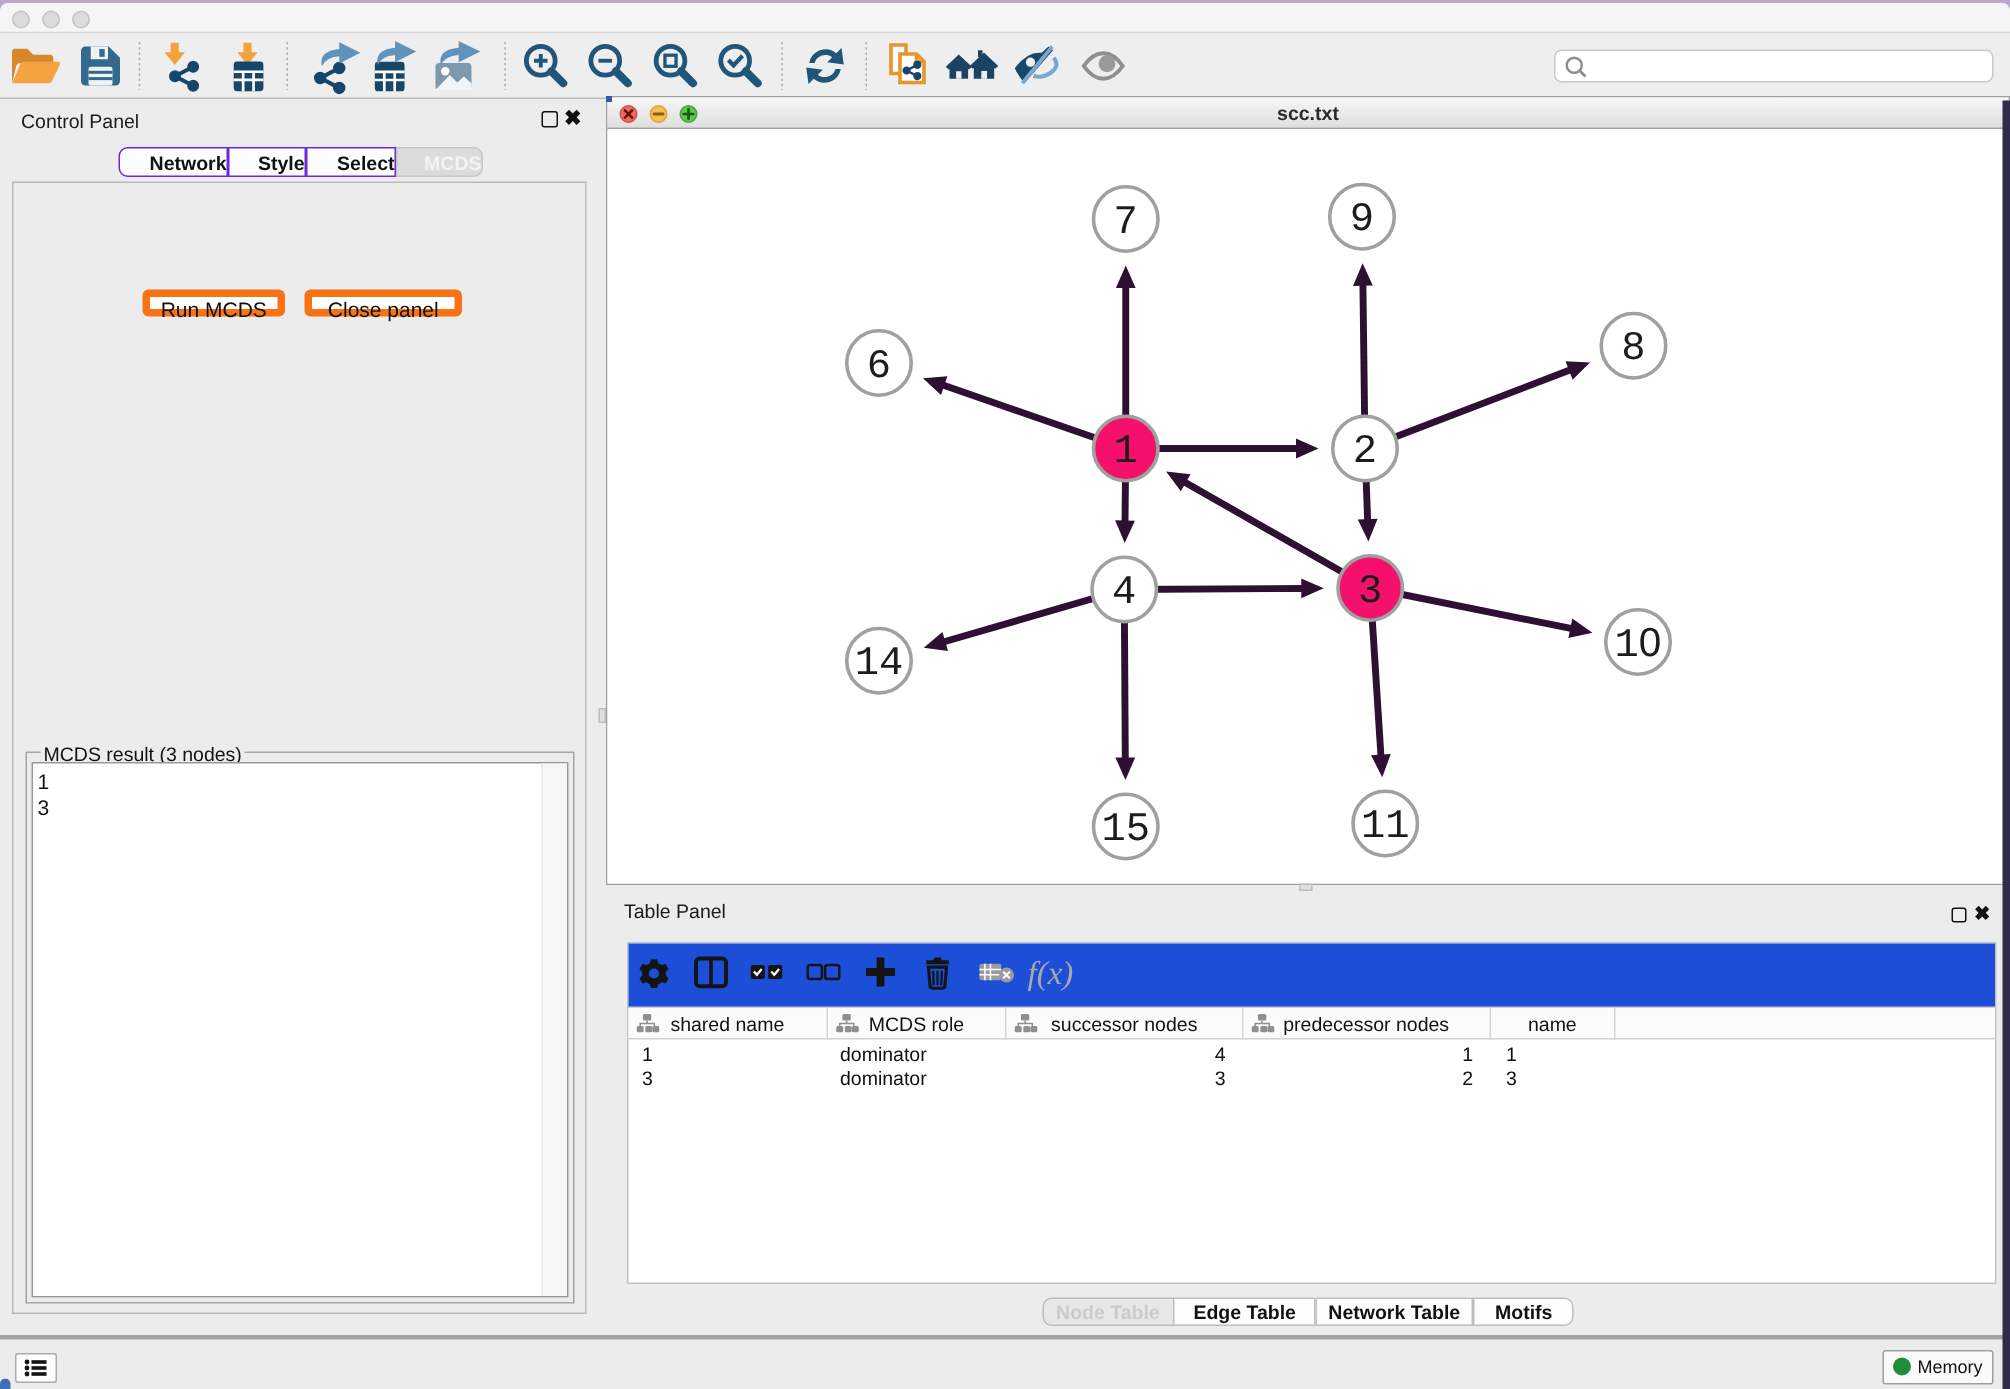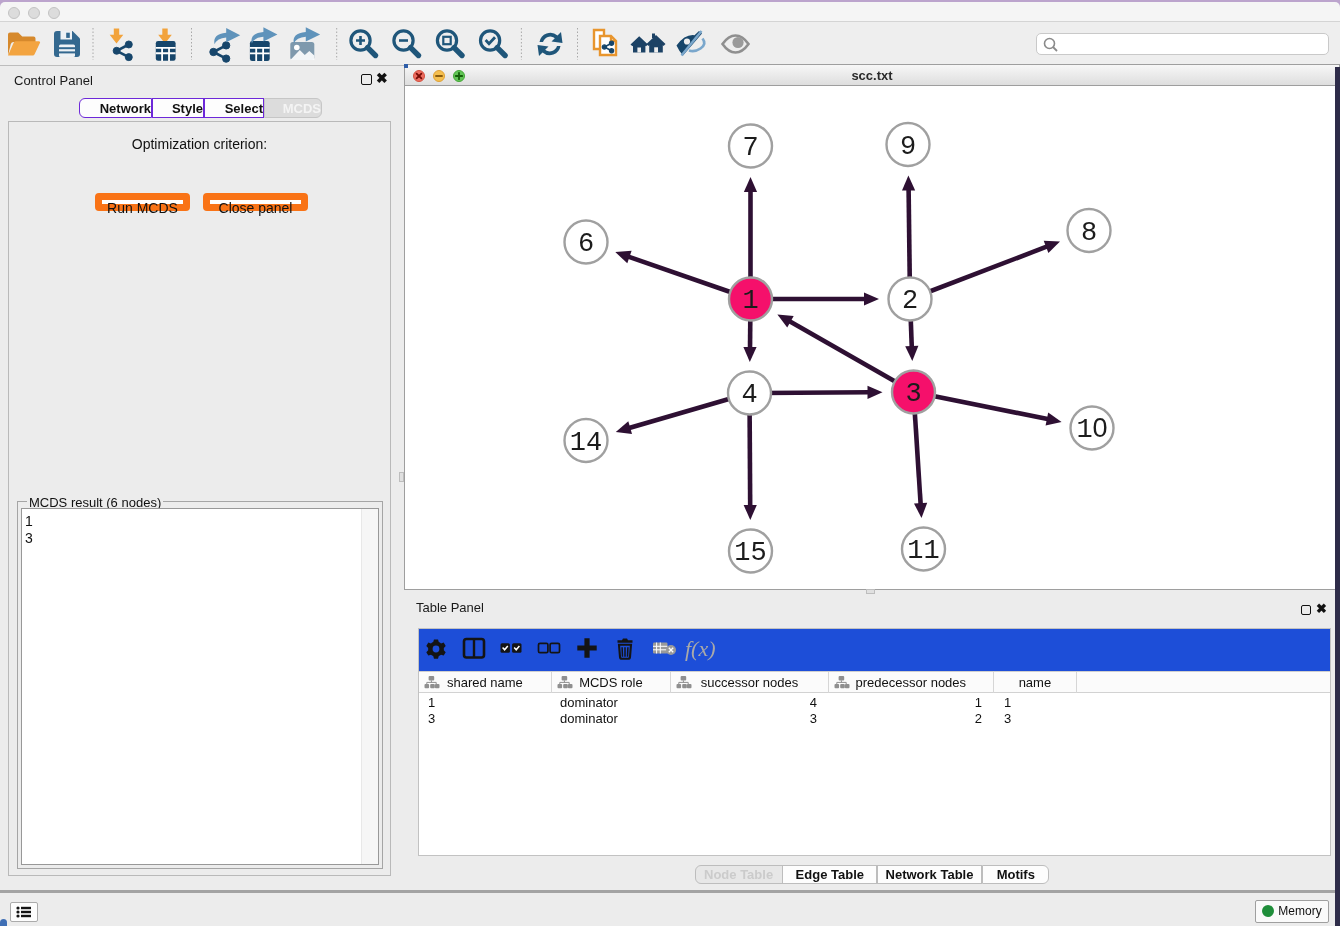--- a/index.html
+++ b/index.html
@@ -14,21 +14,21 @@
 
 #toolbar { left:0; top:22px; width:1340px; height:44px; background:#eeeeee; border-bottom:1px solid #bdbdbd; }
 #searchbox { position:absolute; right:11px; top:11px; width:293px; height:22px; background:#fff; border:1px solid #c9c9c9; border-radius:5px; }
 
 #cpanel { left:0; top:67px; width:392px; height:822px; background:#ececec; }
 #cphead { position:absolute; left:14px; top:6px; font-size:13px; color:#1a1a1a; }
 .tab { position:absolute; top:31px; height:20px; background:#fdfdfd; border:1px solid #6d28d9; font-size:13px; font-weight:700; color:#111; text-align:right; line-height:19px; }
 #cpinner { position:absolute; left:8px; top:54px; width:383px; height:755px; border:1px solid #b9b9b9; background:#ececec; }
 #optlabel { position:absolute; left:0; width:100%; top:14px; text-align:center; font-size:14px; color:#111; }
 #dropdown { position:absolute; left:36px; top:39px; width:310px; height:20px; background:#fff; border:1px solid #c6c6c6; border-radius:4px; font-size:14px; color:#111; line-height:19px; padding-left:13px; }
-.btn { position:absolute; top:71px; height:18px; background:#fefefe; border:7px solid #f97316; border-radius:4px; font-size:14px; color:#111; text-align:center; line-height:16px; }
+.btn { position:absolute; top:71px; height:18px; background:#fefefe; border:5px solid #f97316; border-radius:4px; font-size:14px; color:#111; text-align:center; line-height:16px; }
 #fieldset { position:absolute; left:8px; top:379px; width:366px; height:368px; border:1px solid #a5a5a5; }
 #fslegend { position:absolute; left:9px; top:-7px; background:#ececec; padding:0 2px; font-size:13px; color:#111; }
 #fstext { position:absolute; left:3px; top:6px; right:3px; bottom:3px; background:#fff; border:1px solid #989898; font-size:14px; color:#111; line-height:16.5px; padding:4px 0 0 3px; }
 #fsscroll { position:absolute; top:0; bottom:0; right:0; width:17px; background:#f6f6f6; border-left:1px solid #e8e8e8; }
 
 #netframe { left:404px; top:64px; width:936px; height:526px; border:1px solid #9e9e9e; background:#fff; }
 #nettitle { position:absolute; left:0; top:0; width:100%; height:21px; background:linear-gradient(#f7f7f7,#dedede); border-bottom:1px solid #9e9e9e; }
 .mac { position:absolute; top:4.5px; width:12px; height:12px; border-radius:50%; }
 #netname { position:absolute; left:0; right:0; top:3px; text-align:center; font-size:13px; font-weight:700; color:#2a2a2a; }
 #netcanvas { position:absolute; left:0; top:22px; right:0; bottom:0; background:#fff; overflow:hidden; }
@@ -206,25 +206,24 @@
 </div>
 <div class="abs" id="cpanel">
   <div id="cphead">Control Panel</div>
   <div class="tab" style="left:79px; width:73px; border-radius:6px 0 0 6px;">Network</div>
   <div class="tab" style="left:152px; width:52px;">Style</div>
   <div class="tab" style="left:204px; width:60px;">Select</div>
   <div class="tab" style="left:264px; width:58px; background:#dcdcdc; color:#f4f4f4; border-color:#c6c6c6; border-radius:0 6px 6px 0;">MCDS</div>
   <div style="position:absolute; left:361px; top:7px; width:11px; height:11px; border:1.6px solid #111; border-radius:2px;"></div>
   <div style="position:absolute; left:376px; top:3px; font-size:14px; font-weight:700; color:#111;">✖</div>
   <div id="cpinner">
-    <div id="optlabel">Optimization criterion:</div>
     <div class="btn" style="left:86px; width:95px;">Run MCDS</div>
     <div class="btn" style="left:194px; width:105px;">Close panel</div>
     <div id="fieldset">
-      <div id="fslegend">MCDS result (6 nodes)</div>
+      <div id="fslegend">MCDS result (3 nodes)</div>
       <div id="fstext">1<br>3<div id="fsscroll"></div></div>
     </div>
   </div>
 </div>
 <div class="abs" id="netframe">
   <div id="nettitle">
     <div class="mac" style="left:8px; background:#ed6c60; border:1px solid #d3513f;">
         <svg width="10" height="10" viewBox="0 0 10 10" style="position:absolute;left:0;top:0">
           <path d="M2.6,2.6 L7.4,7.4 M7.4,2.6 L2.6,7.4" stroke="#750b04" stroke-width="1.8" stroke-linecap="round"></path>
         </svg>

